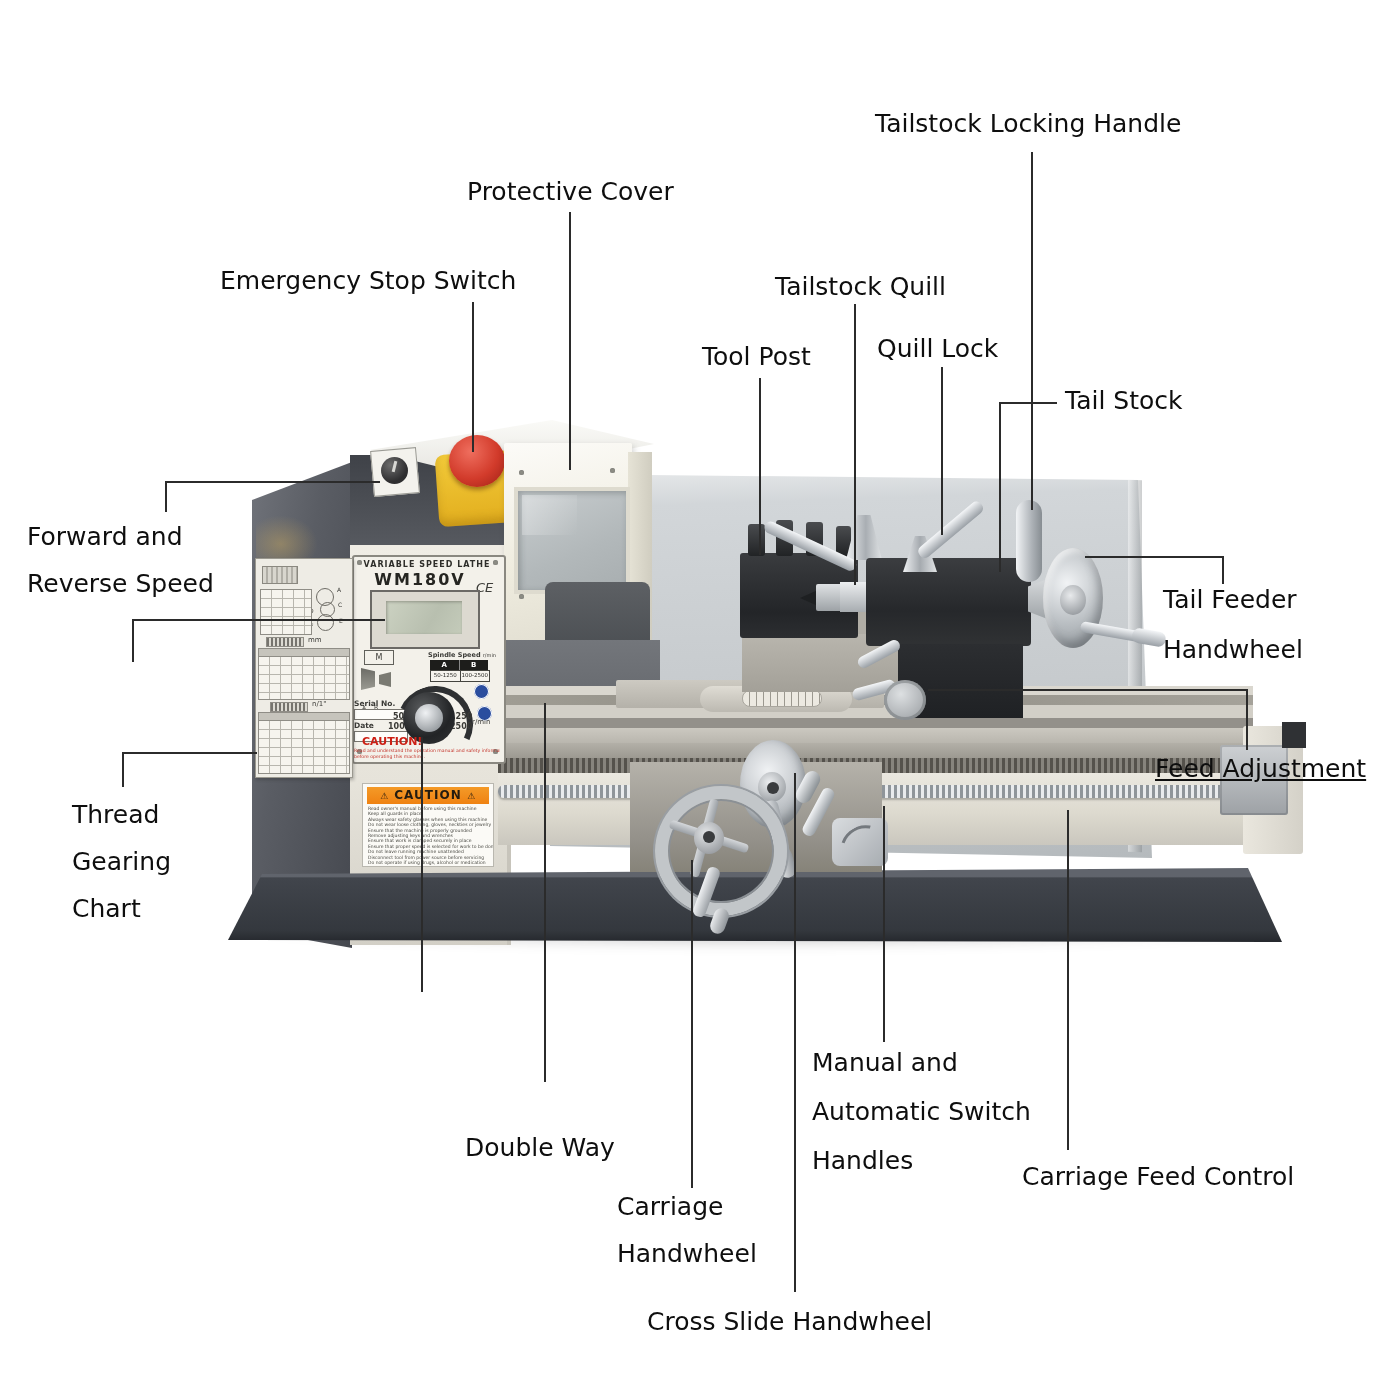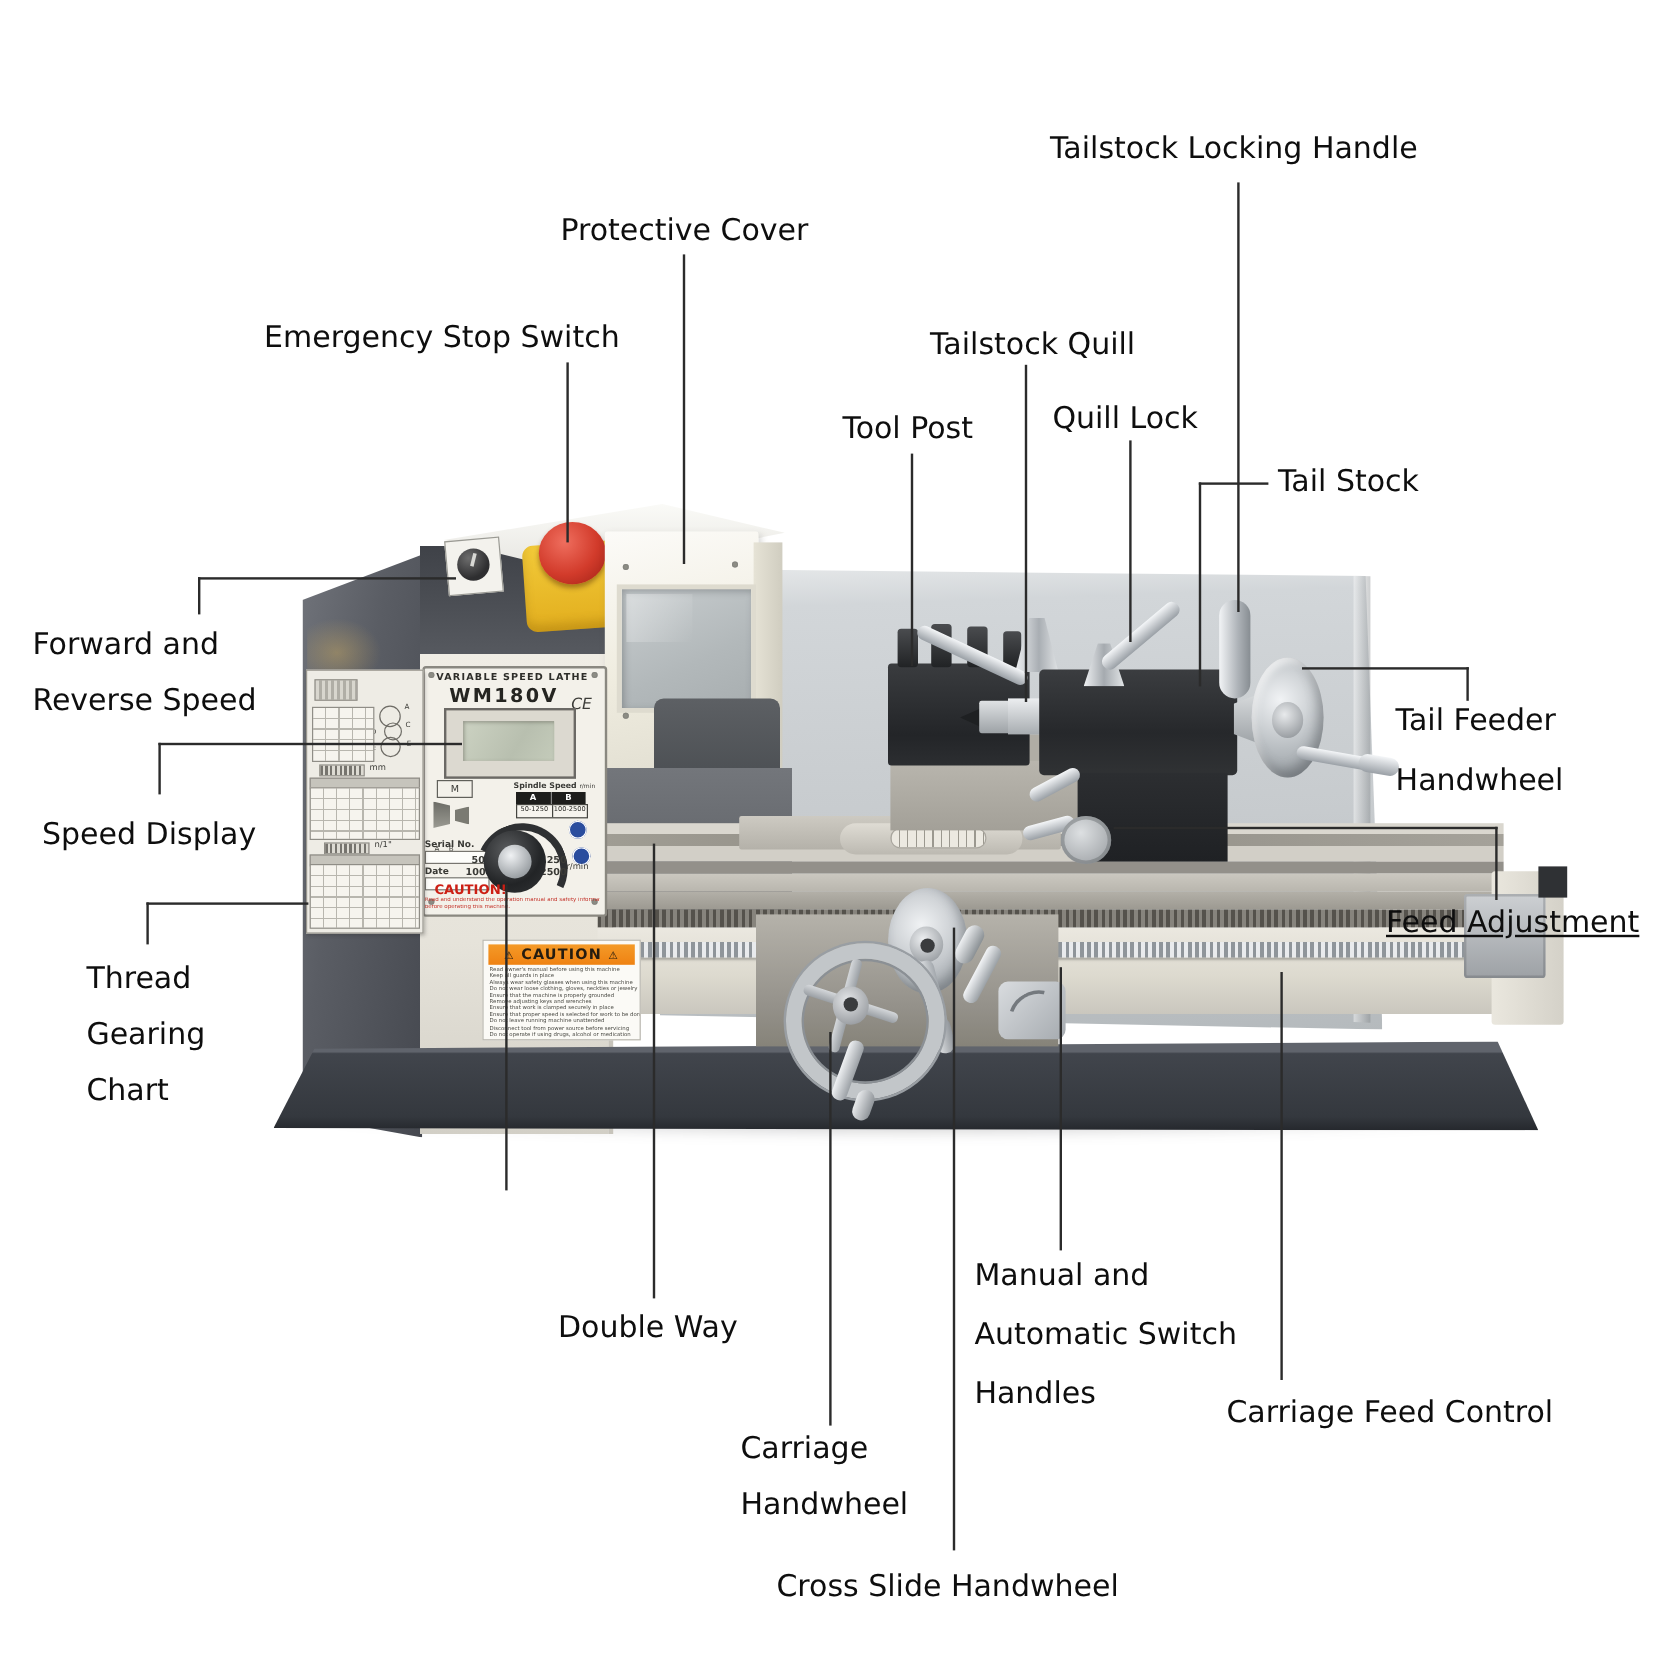--- a/index.html
+++ b/index.html
@@ -172,21 +172,21 @@
     <div class="tinytable" style="left:260px;top:589px;width:50px;height:44px;"></div>
     <div class="coil" style="left:266px;top:637px;width:36px;"></div>
     <span class="panel-small" style="left:308px;top:636px;font-size:7px;">mm</span>
     <div class="part" style="left:258px;top:648px;width:90px;height:8px;background:#c6c4bc;border:1px solid #8f8d86;"></div>
     <div class="tinytable" style="left:258px;top:656px;width:90px;height:42px;"></div>
     <div class="coil" style="left:270px;top:702px;width:36px;"></div>
     <span class="panel-small" style="left:312px;top:700px;font-size:7px;">n/1"</span>
     <div class="part" style="left:258px;top:712px;width:90px;height:8px;background:#c6c4bc;border:1px solid #8f8d86;"></div>
     <div class="tinytable" style="left:258px;top:720px;width:90px;height:52px;"></div>
 
-    <div class="part" style="left:362px;top:783px;width:130px;height:82px;background:#fbfaf6;border:1px solid #b9b7af;overflow:hidden;margin-left:40px;">
+    <div class="part" style="left:362px;top:783px;width:130px;height:82px;background:#fbfaf6;border:1px solid #b9b7af;overflow:hidden;">
       <div style="width:122px;height:17px;margin:3px auto 1px auto;background:linear-gradient(180deg,#f49a28,#ef8212);text-align:center;font-size:12px;font-weight:bold;color:#241c10;line-height:17px;letter-spacing:1px;">
         <span style="font-size:9px;">⚠</span>
         <span>CAUTION</span>
         <span style="font-size:9px;">⚠</span>
       </div>
       <div style="padding:1px 5px;font-size:4.5px;line-height:5.4px;color:#4a4a44;">
         <div style="white-space:nowrap;">Read owner's manual before using this machine</div>
         <div style="white-space:nowrap;">Keep all guards in place</div>
         <div style="white-space:nowrap;">Always wear safety glasses when using this machine</div>
         <div style="white-space:nowrap;">Do not wear loose clothing, gloves, neckties or jewelry</div>
@@ -230,27 +230,26 @@
   <div class="label" style="left:467px;top:168px;">Protective Cover</div>
   <div class="label" style="left:775px;top:263px;">Tailstock Quill</div>
   <div class="label" style="left:220px;top:257px;">Emergency Stop Switch</div>
   <div class="label" style="left:702px;top:333px;">Tool Post</div>
   <div class="label" style="left:877px;top:325px;">Quill Lock</div>
   <div class="label" style="left:1065px;top:377px;">Tail Stock</div>
   <div class="label" style="left:27px;top:513px;">
     <div>Forward and</div>
     <div>Reverse Speed</div>
   </div>
-  <div class="label" style="left:35px;top:671px;">Speed Display</div>
   <div class="label" style="left:72px;top:791px;">
     <div>Thread</div>
     <div>Gearing</div>
     <div>Chart</div>
   </div>
-  <div class="label" style="left:465px;top:1082px;">Double Way</div>
+  <div class="label" style="left:465px;top:1124px;">Double Way</div>
   <div class="label" style="left:617px;top:1183px;">
     <div>Carriage</div>
     <div>Handwheel</div>
   </div>
   <div class="label" style="left:647px;top:1298px;text-align:center;">Cross Slide Handwheel</div>
   <div class="label" style="left:812px;top:1038px;line-height:49px;">
     <div>Manual and</div>
     <div>Automatic Switch</div>
     <div>Handles</div>
   </div>

